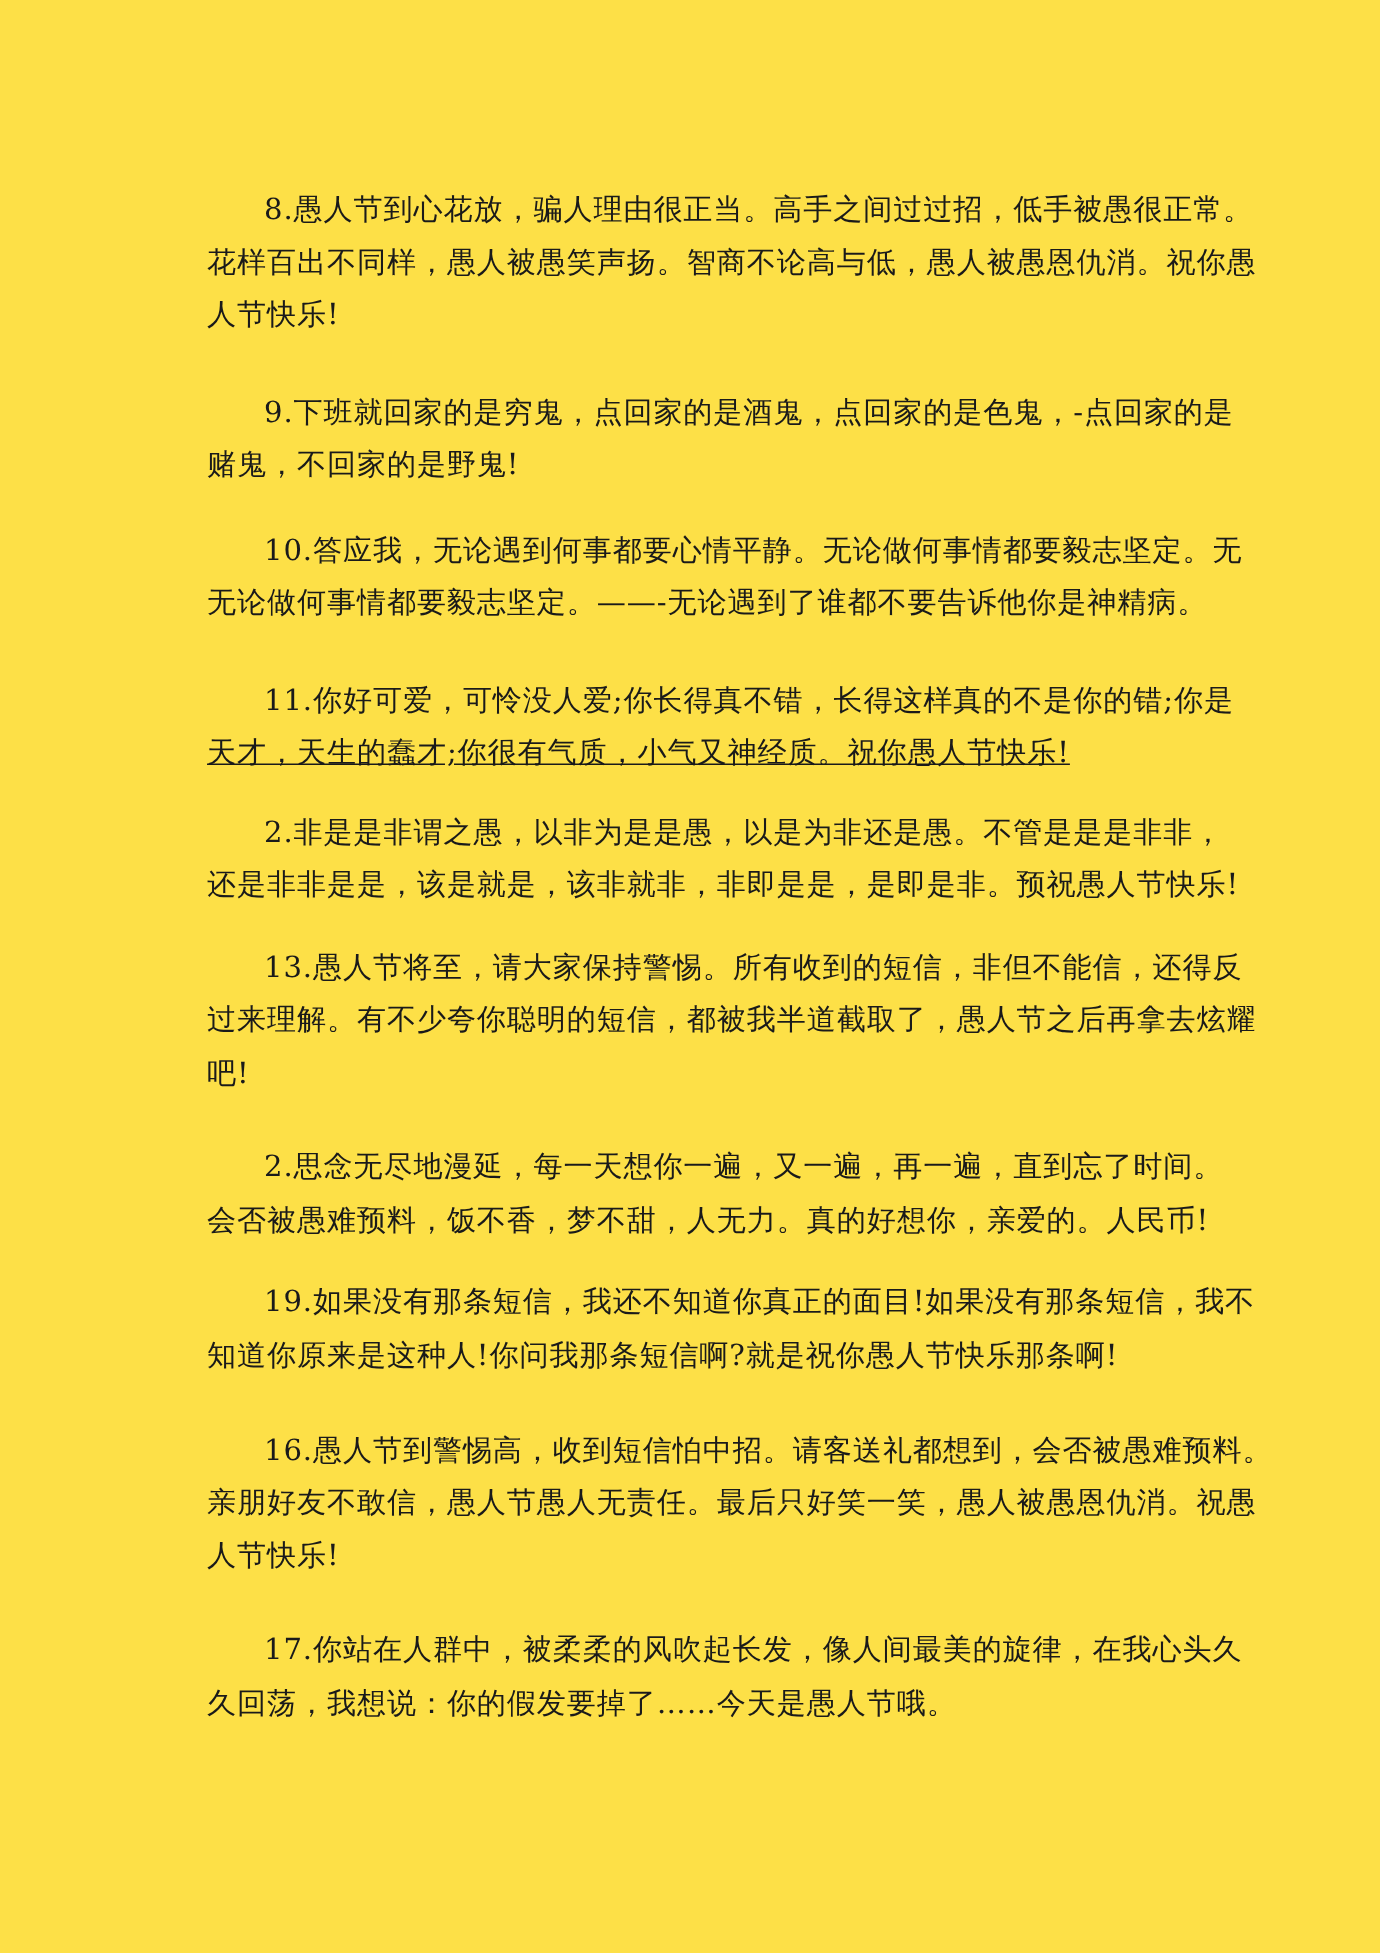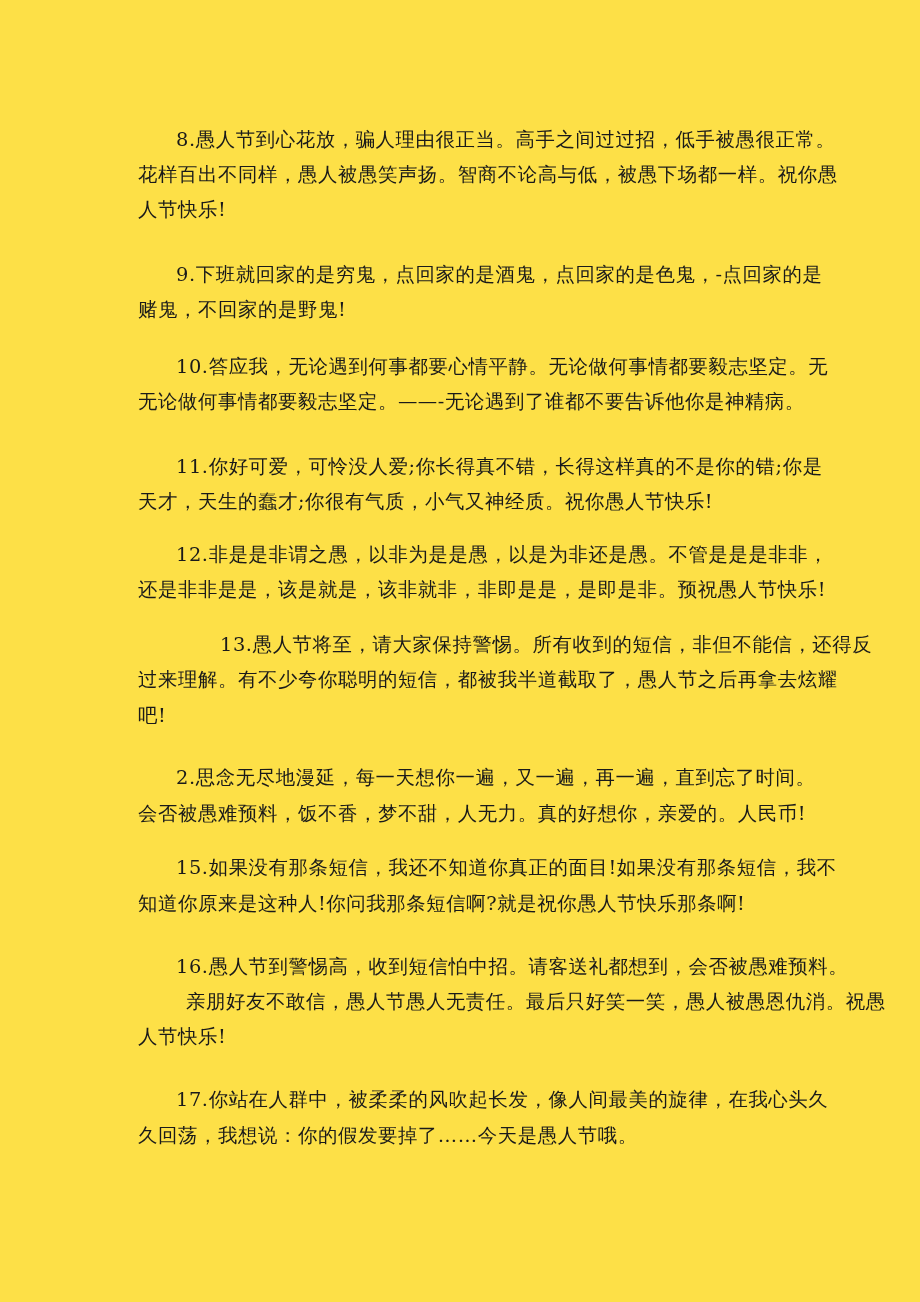--- a/index.html
+++ b/index.html
@@ -43,63 +43,63 @@
       text-align-last: left;
     }
   </style>
 </head>
 <body>
 
 <div class="page">
 
   <div>
     <div class="line first" style="top:128px;">8.愚人节到心花放，骗人理由很正当。高手之间过过招，低手被愚很正常。</div>
-    <div class="line" style="top:163px;">花样百出不同样，愚人被愚笑声扬。智商不论高与低，被愚下场都一样。祝你愚</div>
+    <div class="line" style="top:163px;">花样百出不同样，愚人被愚笑声扬。智商不论高与低，愚人被愚恩仇消。祝你愚</div>
     <div class="line last" style="top:198px;">人节快乐!</div>
   </div>
 
   <div>
     <div class="line first" style="top:263px;">9.下班就回家的是穷鬼，点回家的是酒鬼，点回家的是色鬼，-点回家的是</div>
     <div class="line last" style="top:298px;">赌鬼，不回家的是野鬼!</div>
   </div>
 
   <div>
     <div class="line first" style="top:355px;">10.答应我，无论遇到何事都要心情平静。无论做何事情都要毅志坚定。无</div>
     <div class="line last" style="top:390px;">无论做何事情都要毅志坚定。——-无论遇到了谁都不要告诉他你是神精病。</div>
   </div>
 
   <div>
     <div class="line first" style="top:455px;">11.你好可爱，可怜没人爱;你长得真不错，长得这样真的不是你的错;你是</div>
-    <div class="line last" style="top:490px;">天才，天生的蠢才;你很有气质，小气又神经质。祝你愚人节快乐!</div>
+    <div class="line last" style="top:490px;text-decoration:underline;">天才，天生的蠢才;你很有气质，小气又神经质。祝你愚人节快乐!</div>
   </div>
 
   <div>
-    <div class="line first" style="top:543px;">12.非是是非谓之愚，以非为是是愚，以是为非还是愚。不管是是是非非，</div>
+    <div class="line first" style="top:543px;">2.非是是非谓之愚，以非为是是愚，以是为非还是愚。不管是是是非非，</div>
     <div class="line" style="top:578px;">还是非非是是，该是就是，该非就非，非即是是，是即是非。预祝愚人节快乐!</div>
   </div>
 
   <div>
-    <div class="line first" style="top:633px;margin-left:44px;">13.愚人节将至，请大家保持警惕。所有收到的短信，非但不能信，还得反</div>
+    <div class="line first" style="top:633px;">13.愚人节将至，请大家保持警惕。所有收到的短信，非但不能信，还得反</div>
     <div class="line" style="top:668px;">过来理解。有不少夸你聪明的短信，都被我半道截取了，愚人节之后再拿去炫耀</div>
     <div class="line last" style="top:704px;">吧!</div>
   </div>
 
   <div>
     <div class="line first" style="top:766px;">2.思念无尽地漫延，每一天想你一遍，又一遍，再一遍，直到忘了时间。</div>
     <div class="line last" style="top:802px;">会否被愚难预料，饭不香，梦不甜，人无力。真的好想你，亲爱的。人民币!</div>
   </div>
 
   <div>
-    <div class="line first" style="top:856px;">15.如果没有那条短信，我还不知道你真正的面目!如果没有那条短信，我不</div>
+    <div class="line first" style="top:856px;">19.如果没有那条短信，我还不知道你真正的面目!如果没有那条短信，我不</div>
     <div class="line last" style="top:892px;">知道你原来是这种人!你问我那条短信啊?就是祝你愚人节快乐那条啊!</div>
   </div>
 
   <div>
     <div class="line first" style="top:955px;">16.愚人节到警惕高，收到短信怕中招。请客送礼都想到，会否被愚难预料。</div>
-    <div class="line" style="top:990px;margin-left:48px;">亲朋好友不敢信，愚人节愚人无责任。最后只好笑一笑，愚人被愚恩仇消。祝愚</div>
+    <div class="line" style="top:990px;">亲朋好友不敢信，愚人节愚人无责任。最后只好笑一笑，愚人被愚恩仇消。祝愚</div>
     <div class="line last" style="top:1025px;">人节快乐!</div>
   </div>
 
   <div>
     <div class="line first" style="top:1088px;">17.你站在人群中，被柔柔的风吹起长发，像人间最美的旋律，在我心头久</div>
     <div class="line last" style="top:1124px;">久回荡，我想说：你的假发要掉了……今天是愚人节哦。</div>
   </div>
 
 </div>
 

